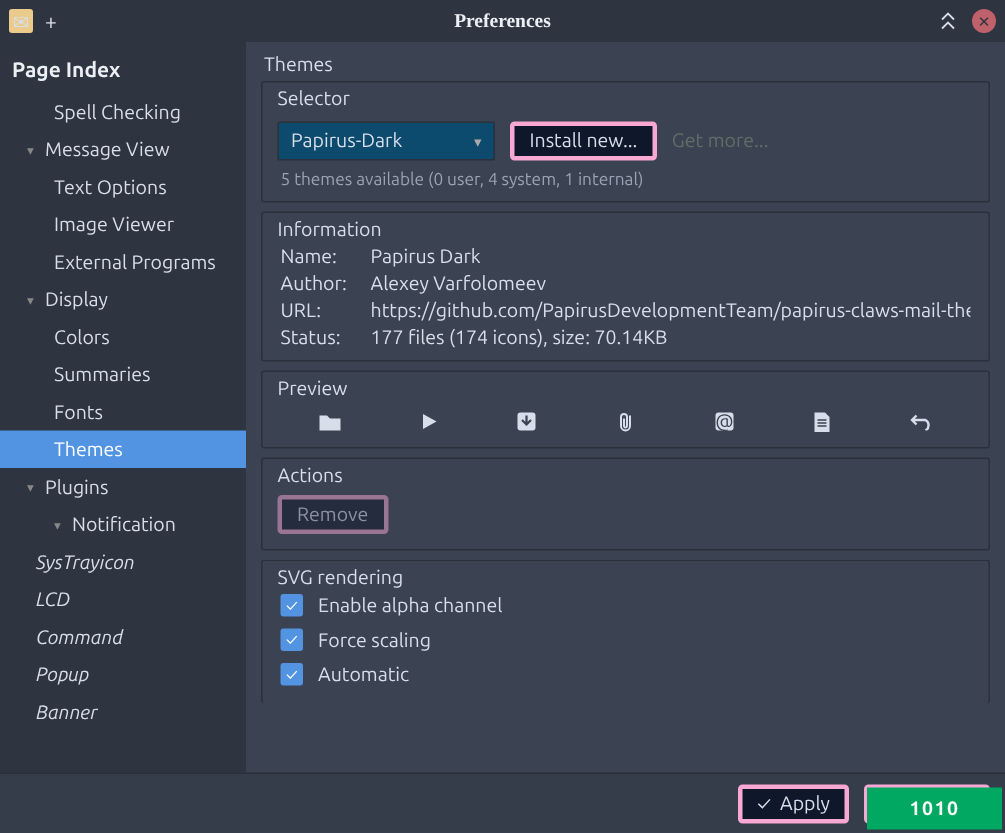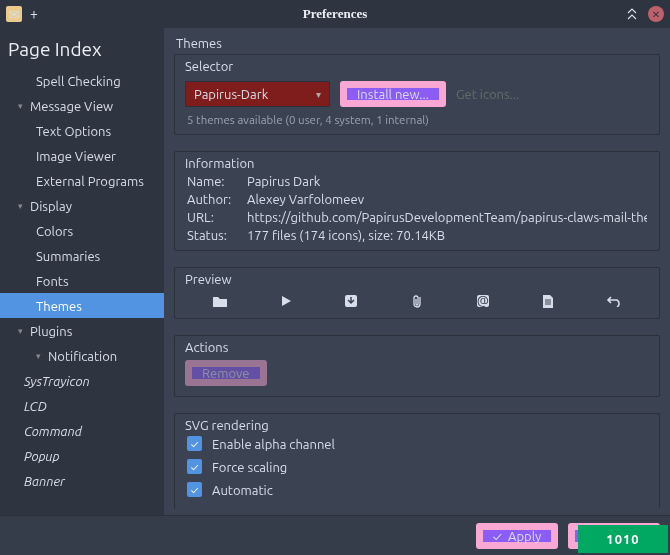--- a/index.html
+++ b/index.html
@@ -7,36 +7,36 @@
   .titlebar { height: 28px; background: #2e3440; display: flex; align-items: center; padding: 0 6px; position: relative; }
   .tb-left { display: flex; gap: 8px; align-items: center; }
   .tb-title { position: absolute; left: 50%; transform: translateX(-50%); font-weight: 600; color: #eceff4; font-family: Liberation Serif, serif; }
   .tb-right { margin-left: auto; display: flex; gap: 8px; align-items: center; }
   .app-icon { width: 16px; height: 16px; background: #ebcb8b; border-radius: 2px; display:flex;align-items:center;justify-content:center;}
   .plus { color: #d8dee9; font-size: 14px; }
   .win-btn { width: 16px; height: 16px; display:flex;align-items:center;justify-content:center; cursor: pointer; }
   .close-btn { width: 16px; height: 16px; background: #bf616a; border-radius: 50%; cursor: pointer; display:flex;align-items:center;justify-content:center; font-size:10px;color:#2e3440;}
   .main { display: flex; height: 527px; }
   .sidebar { width: 164px; background: #2e3440; padding-top: 6px; overflow: hidden; }
-  .side-title { font-weight: normal; color: #eceff4; padding: 4px 8px 8px; font-size: 19px; }
+  .side-title { font-weight: bold; color: #eceff4; padding: 4px 8px 8px; font-size: 14px; }
   .tree-item { display: flex; align-items: center; height: 25px; cursor: pointer; color: #d8dee9; }
   .tree-item.lv0 { padding-left: 18px; }
   .tree-item.lv1 { padding-left: 36px; }
   .tree-item.lv2 { padding-left: 24px; font-style: italic; }
   .tree-item.expander::before { content: "▾"; font-size: 9px; margin-right: 4px; color:#888; width:8px; display:inline-block; transform: rotate(-90deg);}
   .tree-item.expanded.expander::before { transform: none; }
   .tree-item.selected { background: #5294e2; color: #fff; }
   .content { flex: 1; padding: 8px 10px 0 10px; display: flex; flex-direction: column; overflow: hidden; }
   .section-title { color: #d8dee9; margin-bottom: 4px; padding-left: 2px; }
-  .frame { border: 1px solid #2b303b; border-radius: 2px; padding: 6px 10px; margin-bottom: 16px; }
+  .frame { border: 1px solid #2b303b; border-radius: 2px; padding: 6px 10px; margin-bottom: 6px; }
   .frame-label { color: #d8dee9; padding: 4px 0 0 10px; font-size: 13px; }
   .selector-row { display: flex; gap: 10px; align-items: center; padding: 8px 10px 4px; }
-  .combo { display: flex; align-items: center; justify-content: space-between; background: #7f1d1d; border: 1px solid #2b303b; border-radius: 1px; height: 26px; padding: 0 8px; width: 145px; cursor: pointer; }
+  .combo { display: flex; align-items: center; justify-content: space-between; background: #0c4a6e; border: 1px solid #2b303b; border-radius: 1px; height: 26px; padding: 0 8px; width: 145px; cursor: pointer; }
   .combo span.caret { font-size: 10px; color: #aaa; }
-  .btn { background: #8b5cf6; border: 7px solid #f9a8d4; border-radius: 3px; height: 26px; padding: 0 10px; display: inline-flex; align-items: center; cursor: pointer; color: #d8dee9; }
+  .btn { background: #0f172a; border: 3px solid #f9a8d4; border-radius: 3px; height: 26px; padding: 0 10px; display: inline-flex; align-items: center; cursor: pointer; color: #d8dee9; }
   .btn.disabled { opacity: 0.5; cursor: default; }
   .link { color: #a3be8c; cursor: pointer; opacity:0.35;}
   .hint { font-size: 11.5px; color: #9aa3b2; padding: 2px 12px 8px; }
   .info-grid { display: grid; grid-template-columns: 60px 1fr; row-gap: 4px; padding: 4px 12px 8px; }
   .info-grid .lab { color: #d8dee9; }
   .info-grid .val { color: #d8dee9; white-space: nowrap; overflow: hidden; }
   .preview-row { display: flex; justify-content: space-around; padding: 6px 12px 8px; }
   .icon-slot { width: 22px; height: 18px; display:flex;align-items:center;justify-content:center; color:#d8dee9; fill:#d8dee9;}
   .actions-row { padding: 6px 10px 10px; }
   .check-row { display: flex; align-items: center; gap: 10px; padding: 4px 12px; }
@@ -95,21 +95,21 @@
     <div class="section-title">Themes</div>
 
     <div class="frame" style="padding:0;">
       <div class="frame-label">Selector</div>
       <div class="selector-row">
         <div class="combo">
           <span>Papirus-Dark</span>
           <span class="caret">▾</span>
         </div>
         <div class="btn">Install new...</div>
-        <span class="link">Get icons...</span>
+        <span class="link">Get more...</span>
       </div>
       <div class="hint">5 themes available (0 user, 4 system, 1 internal)</div>
     </div>
 
     <div class="frame" style="padding:0;">
       <div class="frame-label">Information</div>
       <div class="info-grid">
         <div class="lab">Name:</div>
         <div class="val">Papirus Dark</div>
         <div class="lab">Author:</div>

